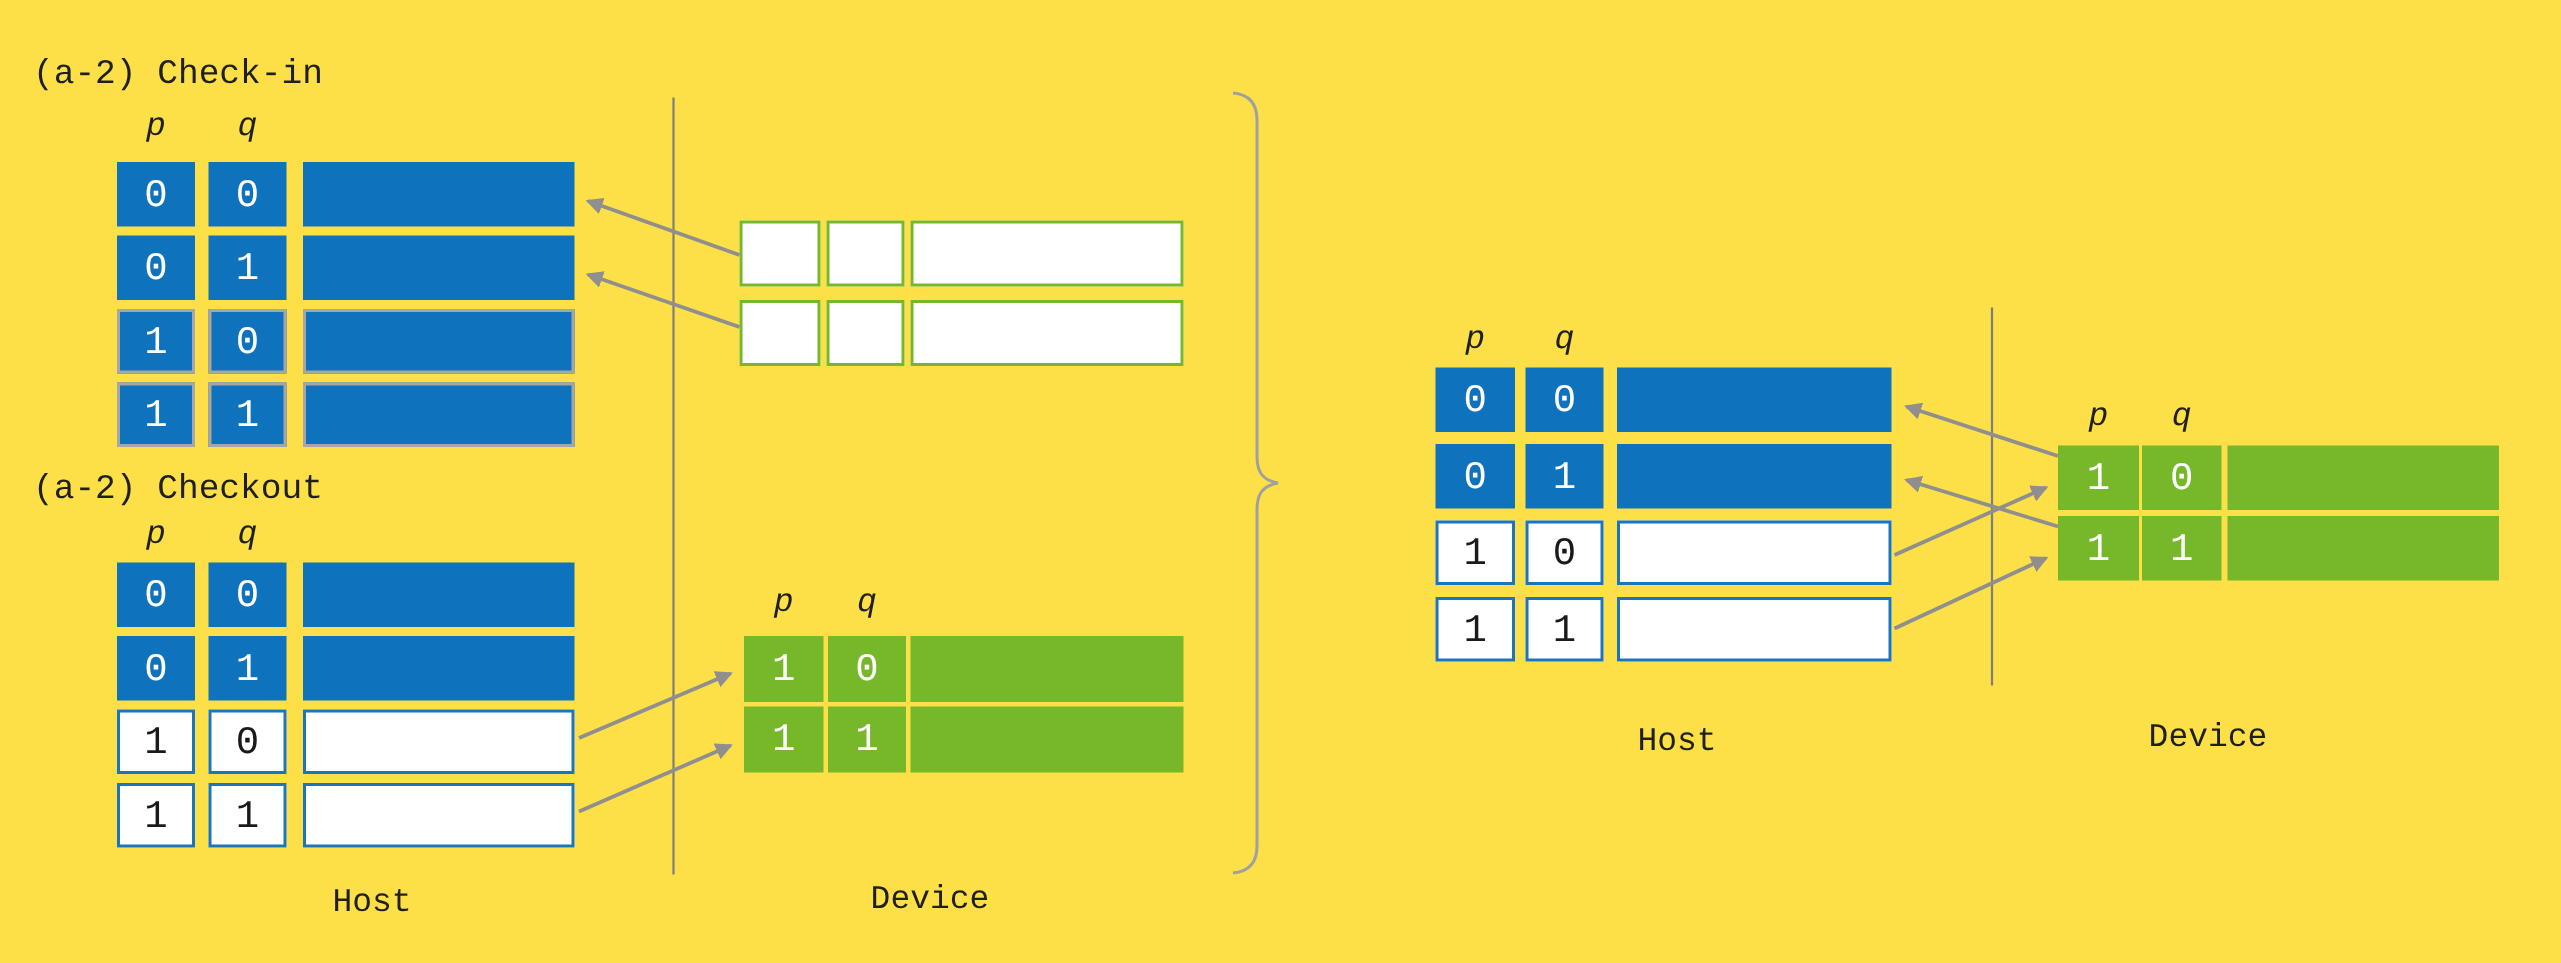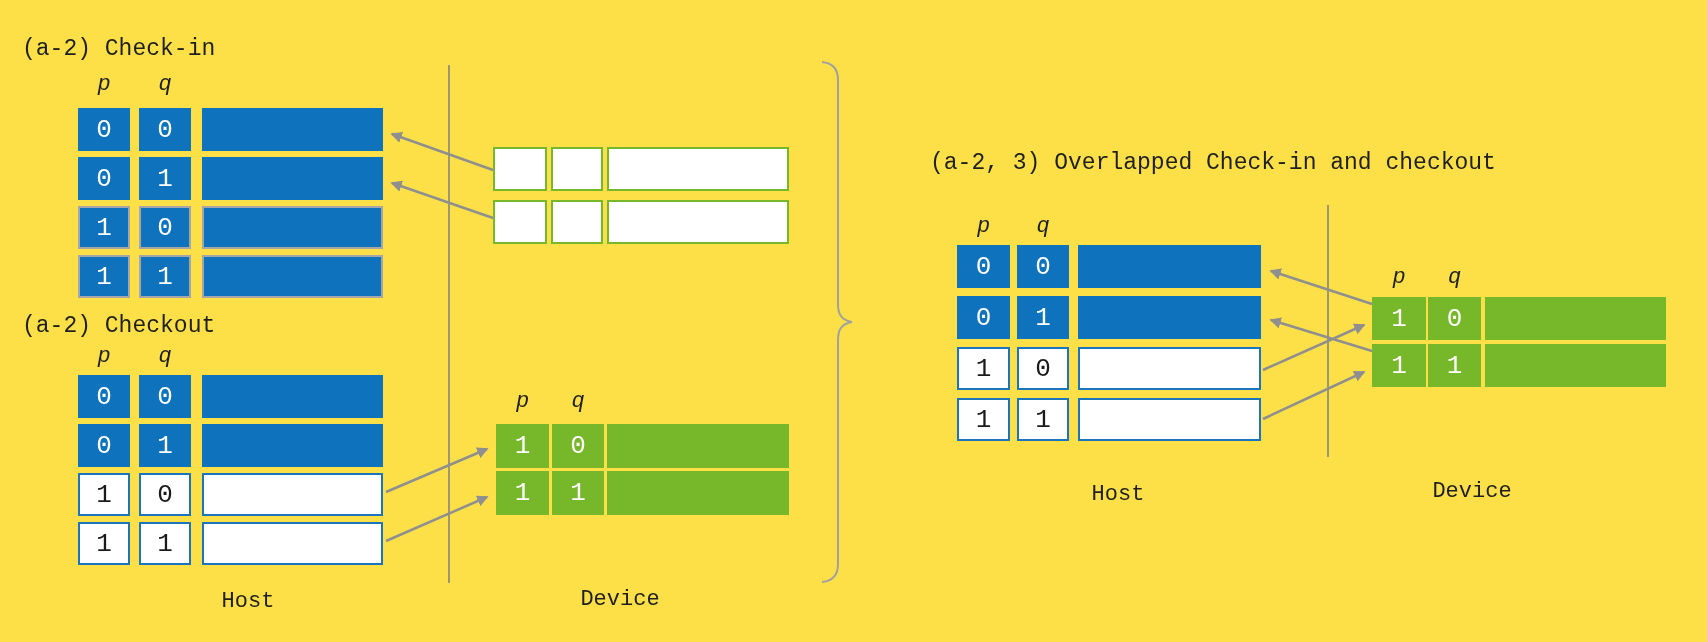--- a/index.html
+++ b/index.html
@@ -80,21 +80,20 @@
   <div class="cell green h44" style="left:552px;top:424px;width:52px">0</div>
   <div class="cell green h44" style="left:607px;top:424px;width:182px"></div>
 
   <div class="cell green h44" style="left:496px;top:471px;width:53px">1</div>
   <div class="cell green h44" style="left:552px;top:471px;width:52px">1</div>
   <div class="cell green h44" style="left:607px;top:471px;width:182px"></div>
 
   <div class="lbl" style="left:193px;top:589px">Host</div>
   <div class="lbl" style="left:565px;top:587px">Device</div>
 
-  <div class="title" style="left:930px;top:150px">(a-2, 3) Overlapped Check-in and checkout</div>
 
   <div class="hdr" style="left:957px;top:214px;width:53px">p</div>
   <div class="hdr" style="left:1017px;top:214px;width:52px">q</div>
 
   <div class="cell blue" style="left:957px;top:245px;width:53px">0</div>
   <div class="cell blue" style="left:1017px;top:245px;width:52px">0</div>
   <div class="cell blue" style="left:1078px;top:245px;width:183px"></div>
 
   <div class="cell blue" style="left:957px;top:296px;width:53px">0</div>
   <div class="cell blue" style="left:1017px;top:296px;width:52px">1</div>

